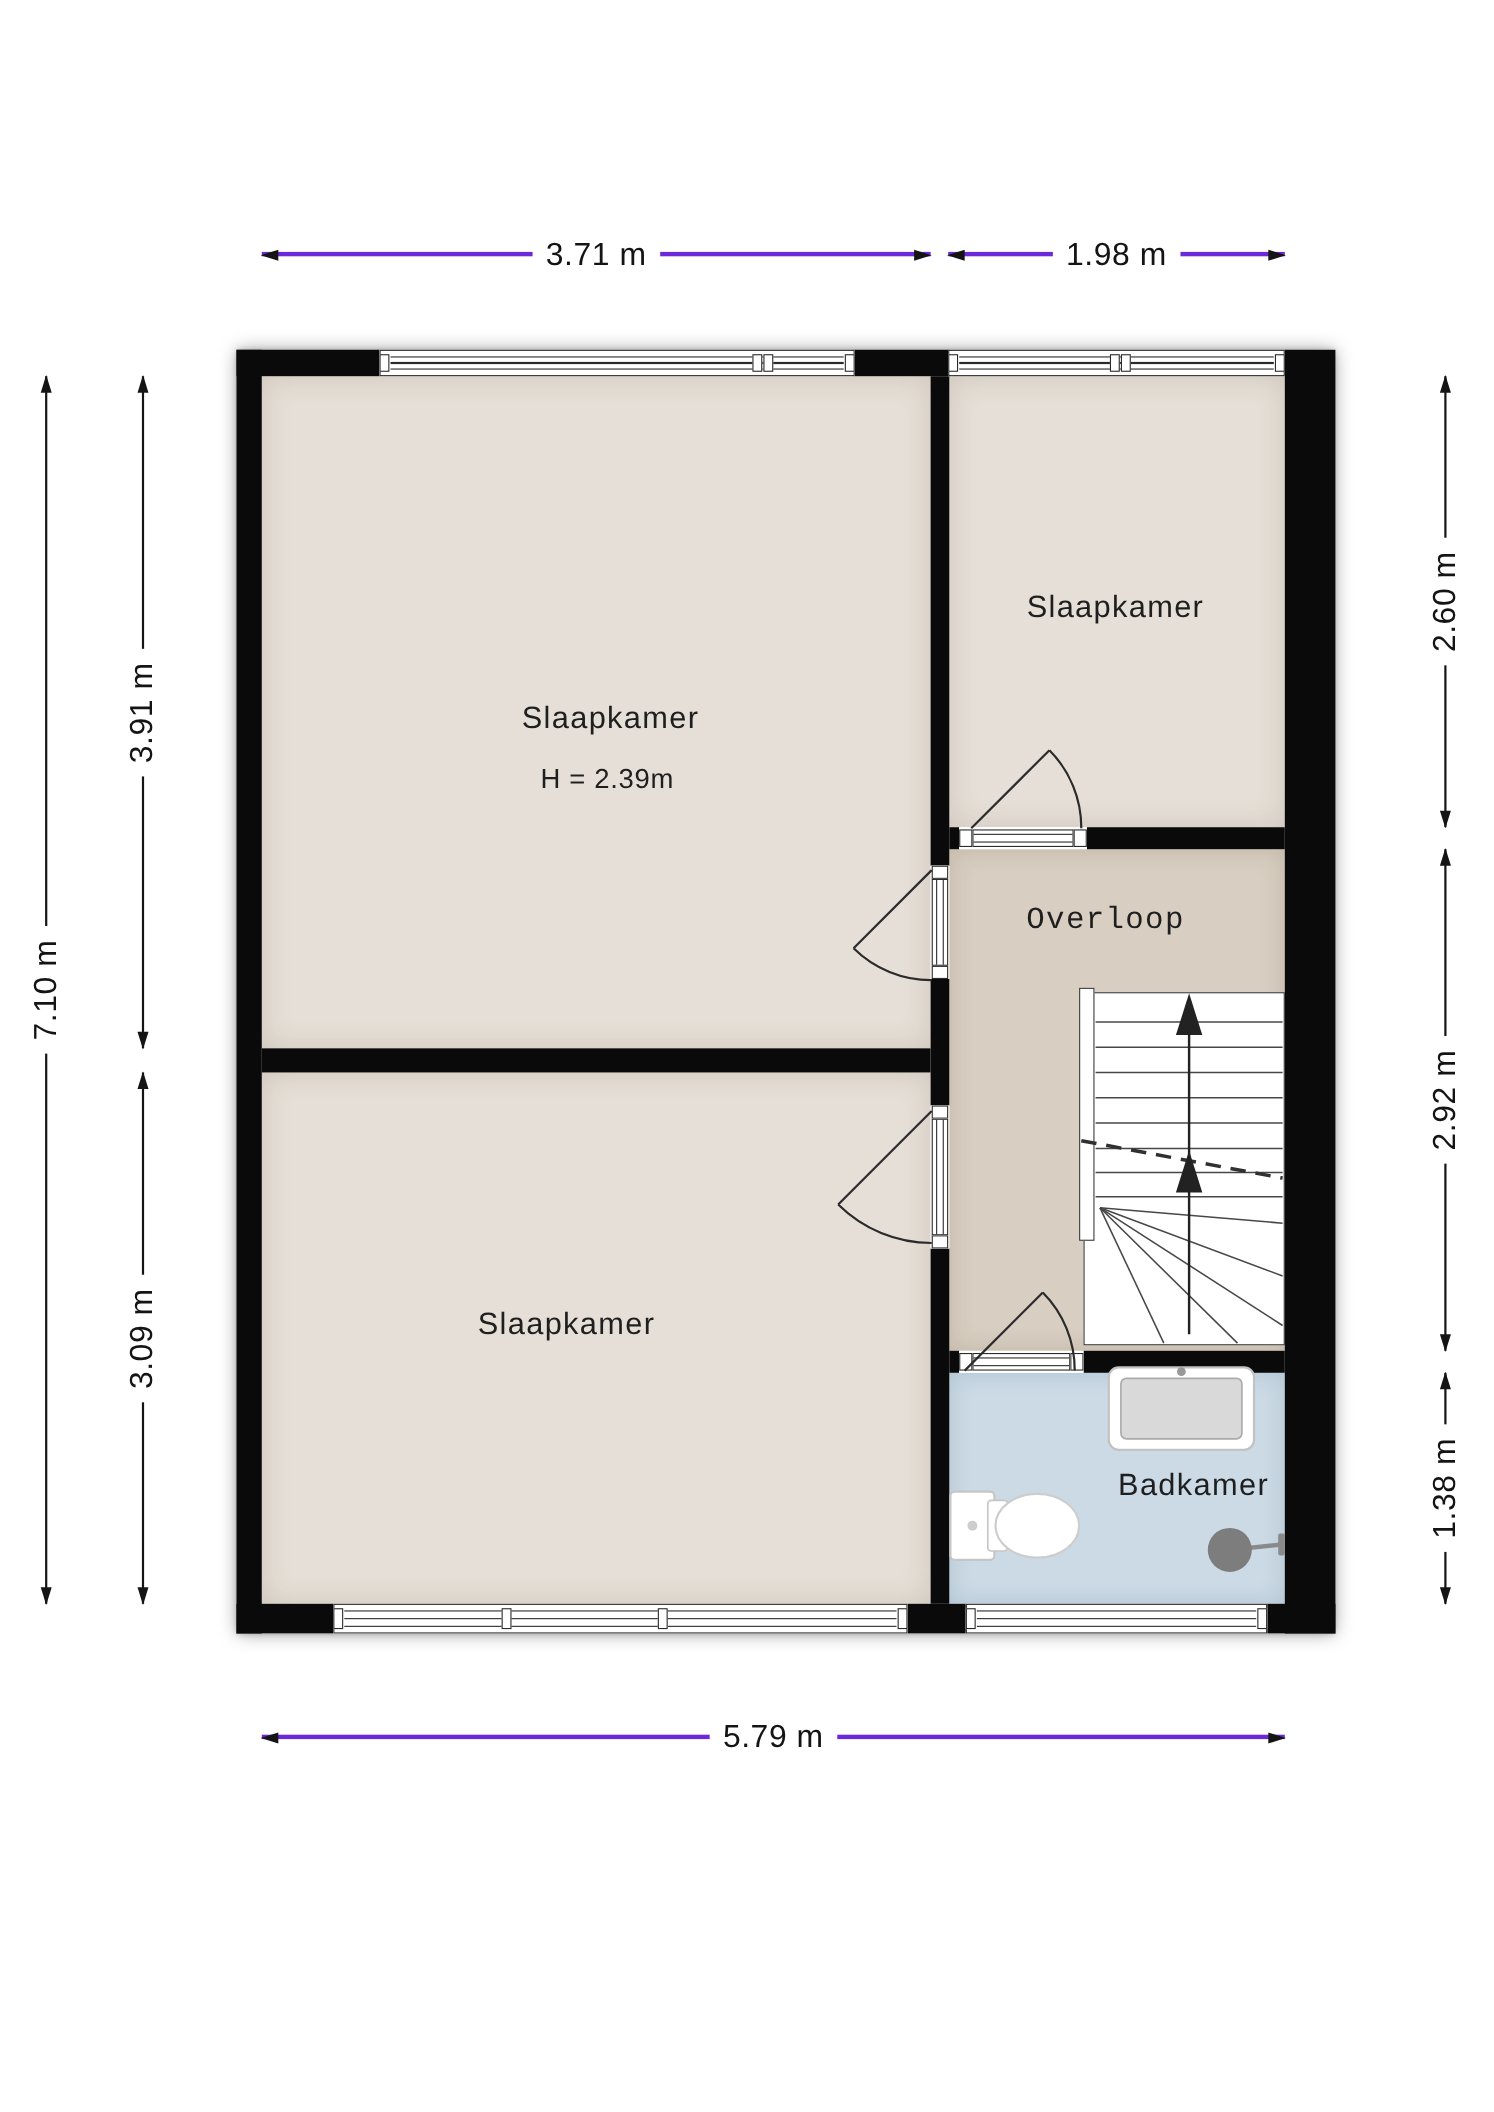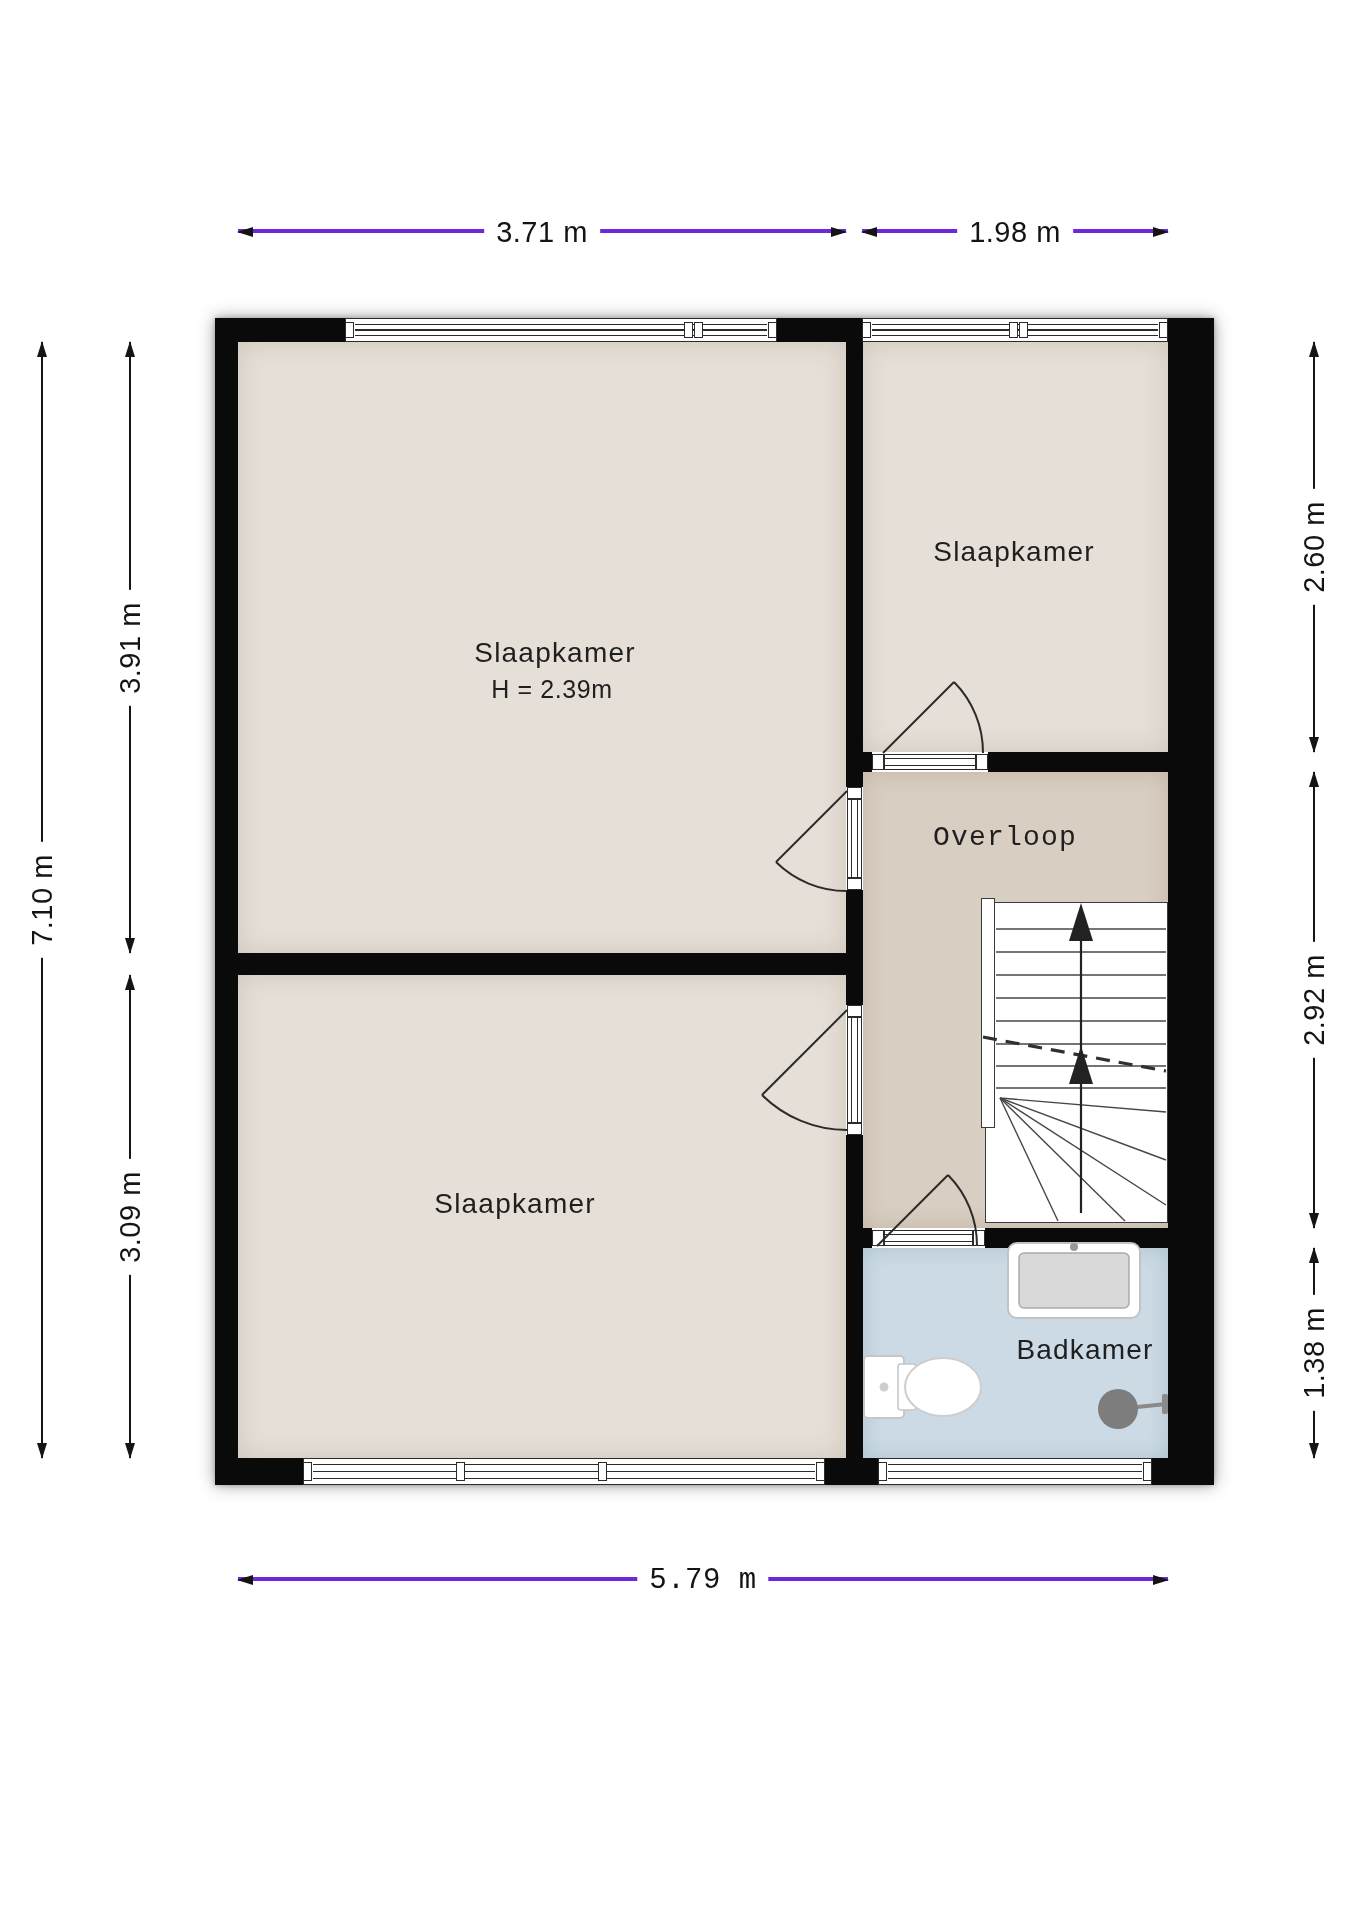--- a/index.html
+++ b/index.html
@@ -30,21 +30,21 @@
   .leaf{position:absolute;background:#fff;border:1.4px solid var(--line);box-sizing:border-box;}
   .leaf.h::before,.leaf.h::after{content:"";position:absolute;left:0;right:0;height:0;border-top:1.2px solid var(--line);}
   .leaf.h::before{top:22%}.leaf.h::after{bottom:22%}
   .leaf.v::before,.leaf.v::after{content:"";position:absolute;top:0;bottom:0;width:0;border-left:1.2px solid var(--line);}
   .leaf.v::before{left:22%}.leaf.v::after{right:22%}
   
   #stairbox{position:absolute;left:770px;top:584px;width:183px;height:321px;background:#fff;border:1.5px solid #3a3a3a;box-sizing:border-box;}
   #stringer{position:absolute;left:766px;top:580px;width:14px;height:230px;background:#fff;border:1.3px solid #3a3a3a;box-sizing:border-box;}
   
   .room-label{position:absolute;transform:translate(-50%,-50%);font-size:28px;letter-spacing:1.2px;color:#1f1f1f;white-space:nowrap;}
-  .room-sub{position:absolute;transform:translate(-50%,-50%);font-size:25px;letter-spacing:.6px;color:#1f1f1f;white-space:nowrap;}
+  .room-sub{position:absolute;transform:translate(-50%,-50%);font-size:25px;letter-spacing:.6px;color:#1f1f1f;white-space:nowrap;margin-top:20px;}
   
   .dim{position:absolute;}
   .dim.h{height:0;border-top:4px solid #6d28d9;}
   .dim.h::before{content:"";position:absolute;left:-1px;top:-6px;width:0;height:0;
      border-top:5px solid transparent;border-bottom:5px solid transparent;border-right:16px solid #141414;}
   .dim.h::after{content:"";position:absolute;right:-1px;top:-6px;width:0;height:0;
      border-top:5px solid transparent;border-bottom:5px solid transparent;border-left:16px solid #141414;}
   .dim.v{width:0;border-left:2px solid #141414;}
   .dim.v::before{content:"";position:absolute;top:-1px;left:-6px;width:0;height:0;
      border-left:5px solid transparent;border-right:5px solid transparent;border-bottom:16px solid #141414;}
@@ -209,21 +209,21 @@
     <circle cx="1118" cy="1409" r="20" fill="#7d7d7d"></circle>
   </g>
 </svg>
 
 <div class="dim h" style="left:238px;top:229px;width:608px;">
   <span class="lbl">3.71 m</span>
   </div>
 <div class="dim h" style="left:862px;top:229px;width:306px;">
   <span class="lbl">1.98 m</span>
   </div>
-<div class="dim h" style="left:238px;top:1577px;width:930px;font-family:Liberation Mono, monospace;">
+<div class="dim h" style="left:238px;top:1577px;width:930px;">
   <span class="lbl">5.79 m</span>
   </div>
 
 <div class="dim v" style="left:41px;top:342px;height:1116px;">
   <span class="lbl">7.10 m</span>
   </div>
 <div class="dim v" style="left:129px;top:342px;height:611px;">
   <span class="lbl">3.91 m</span>
   </div>
 <div class="dim v" style="left:129px;top:975px;height:483px;">

